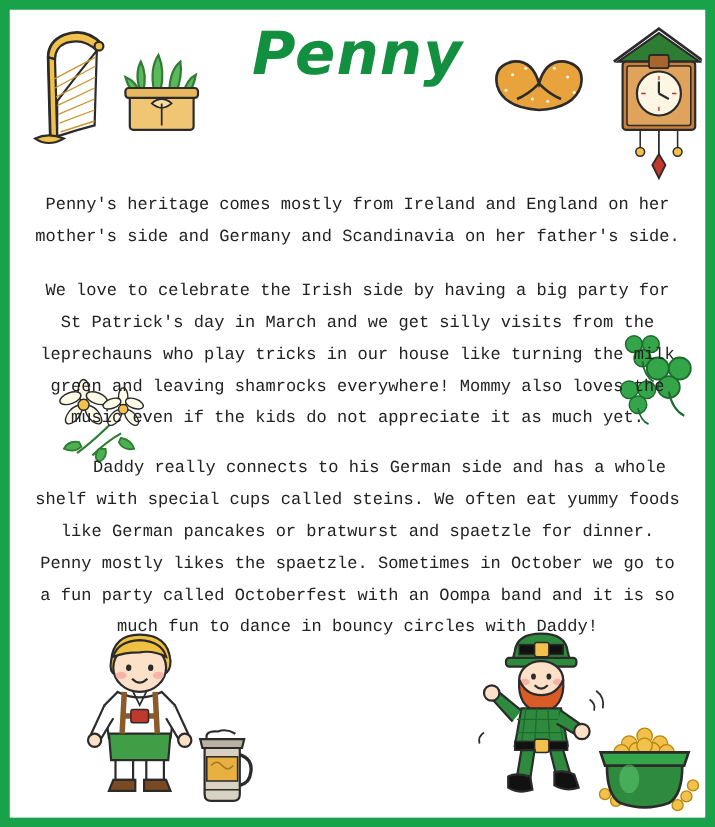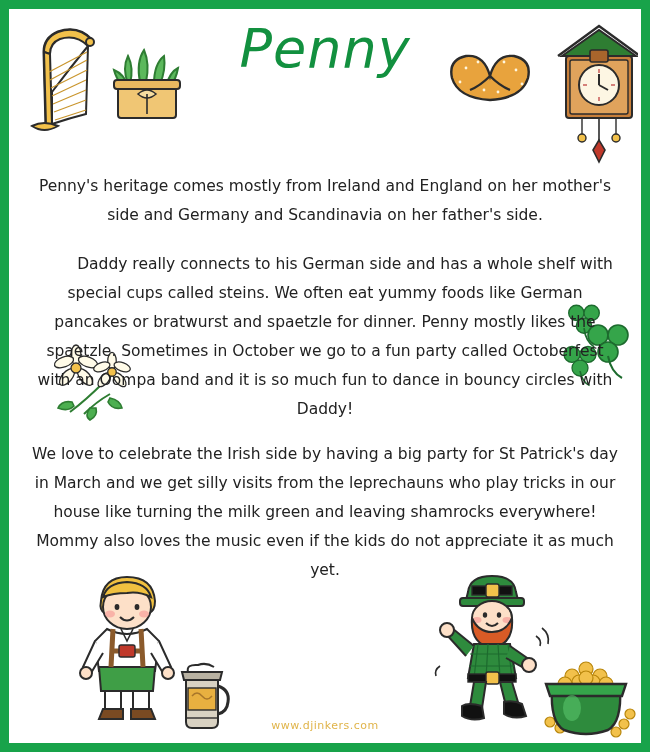--- a/index.html
+++ b/index.html
@@ -51,21 +51,21 @@
     left: 0;
     top: 10px;
     width: 626px;
     text-align: center;
     pointer-events: none;
   }
   .title {
     font-family: "DejaVu Sans", sans-serif;
     font-size: 54px;
     line-height: 54px;
-    font-weight: normal;
+    font-weight: bold;
     font-style: italic;
     color: #12903f;
     letter-spacing: 1px;
     text-shadow:
       -1.5px -1.5px 0 #ffffff,
       1.5px -1.5px 0 #ffffff,
       -1.5px 1.5px 0 #ffffff,
       1.5px 1.5px 0 #ffffff,
       0 0 2px #ffffff;
   }
@@ -76,21 +76,21 @@
     position: absolute;
     left: 18px;
     top: 160px;
     width: 590px;
     text-align: center;
     font-family: "DejaVu Sans", sans-serif;
     font-size: 15.5px;
     line-height: 29px;
     color: #222222;
   }
-  .para { margin: 0 0 16px 0; }
+  .para { margin: 0 0 16px 0; font-family: Liberation Mono, monospace; }
   .para.p1 { margin-bottom: 20px; }
   .para.p3 { text-indent: 40px; }
 
   
   .footer {
     position: absolute;
     left: 0;
     bottom: 8px;
     width: 626px;
     text-align: center;
@@ -278,22 +278,22 @@
               <ellipse cx="-12" cy="-6" rx="10" ry="5" transform="rotate(-20 -12 -6)"></ellipse>
             </g>
             <circle cx="0" cy="0" r="5" fill="#f2c14b" stroke="#2b2b2b" stroke-width="1.5"></circle>
           </g>
         </g>
       </svg>
     </div>
 
     <div class="body-text">
       <p class="para p1">Penny's heritage comes mostly from Ireland and England on her mother's side and Germany and Scandinavia on her father's side.</p>
+      <p class="para p2">We love to celebrate the Irish side by having a big party for St Patrick's day in March and we get silly visits from the leprechauns who play tricks in our house like turning the milk green and leaving shamrocks everywhere! Mommy also loves the music even if the kids do not appreciate it as much yet.</p>
       <p class="para p3">Daddy really connects to his German side and has a whole shelf with special cups called steins. We often eat yummy foods like German pancakes or bratwurst and spaetzle for dinner. Penny mostly likes the spaetzle. Sometimes in October we go to a fun party called Octoberfest with an Oompa band and it is so much fun to dance in bouncy circles with Daddy!</p>
-      <p class="para p2">We love to celebrate the Irish side by having a big party for St Patrick's day in March and we get silly visits from the leprechauns who play tricks in our house like turning the milk green and leaving shamrocks everywhere! Mommy also loves the music even if the kids do not appreciate it as much yet.</p>
     </div>
 
     <div class="art art-boy">
       <svg viewBox="0 0 120 160" width="120" height="160">
 
         <path d="M34 34 Q36 10 60 10 Q86 10 88 34 Q88 44 82 46 L38 46 Q32 44 34 34 Z" fill="#f0c040" stroke="#2b2b2b" stroke-width="2"></path>
 
         <ellipse cx="60" cy="40" rx="24" ry="22" fill="#fde0c8" stroke="#2b2b2b" stroke-width="2"></ellipse>
         <path d="M36 30 Q40 16 60 15 Q80 16 84 30 Q72 24 60 26 Q46 26 36 30 Z" fill="#f0c040" stroke="#2b2b2b" stroke-width="2"></path>
         <ellipse cx="50" cy="40" rx="2.4" ry="3" fill="#2b2b2b"></ellipse>
@@ -402,15 +402,14 @@
           <circle cx="72" cy="32" r="7"></circle>
             <circle cx="52" cy="26" r="7"></circle>
         </g>
 
         <path d="M18 36 Q16 70 30 78 Q52 86 74 78 Q88 70 86 36 Z" fill="#2e8b3d" stroke="#2b2b2b" stroke-width="2.4"></path>
         <path d="M12 32 L92 32 L88 44 L16 44 Z" fill="#35a54a" stroke="#2b2b2b" stroke-width="2.4"></path>
         <ellipse cx="38" cy="56" rx="9" ry="13" fill="#58c46b" opacity="0.6"></ellipse>
       </svg>
     </div>
 
-    <div class="footer">www.djinkers.com</div>
   </div>
 </div>
 
 </body></html>

